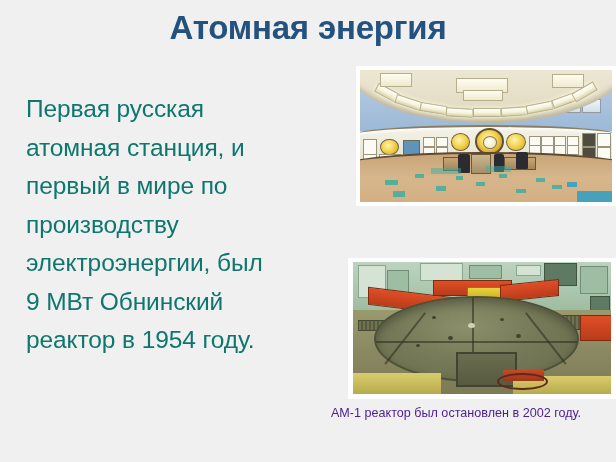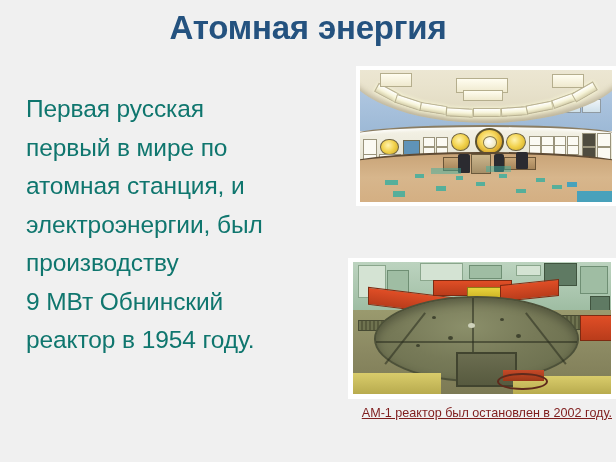--- a/index.html
+++ b/index.html
@@ -101,23 +101,22 @@
     color: #1a1a1a;
     text-align: left;
   }
   .caption-bottom {
     position: absolute;
     left: 300px;
     top: 406px;
     width: 312px;
     font-size: 12.6px;
     line-height: 15.8px;
-    color: #7f1d1d;
-    text-align: right;
-    text-decoration: underline;
+    color: #4c1d95;
+    text-align: center;
   }
   .caption-line { display: block; white-space: nowrap; }
 
   
   .cr-wall-upper {
     position: absolute; left: 0; top: 0; width: 100%; height: 46%;
     background: linear-gradient(#b9cde3 0%, #a9c2dd 55%, #9db9d6 100%);
   }
   .cr-ceiling {
     position: absolute; left: -6%; top: -30%; width: 112%; height: 70%;
@@ -269,24 +268,24 @@
 </style>
 </head>
 <body>
 
 <div class="slide">
 
   <div class="slide-title">Атомная энергия</div>
 
   <div class="body-text">
     <span class="line">Первая русская</span>
+    <span class="line">атомная станция, и</span>
     <span class="line">первый в мире по</span>
-    <span class="line">атомная станция, и</span>
+    <span class="line">производству</span>
     <span class="line">электроэнергии, был</span>
-    <span class="line">производству</span>
     <span class="line">9 МВт Обнинский</span>
     <span class="line">реактор в 1954 году.</span>
   </div>
 
   <div class="figure-top">
     <div class="photo">
 
       <div class="cr-wall-upper"></div>
 
       <div class="cr-window" style="left:80%;top:22%;width:7%;height:9%;"></div>

